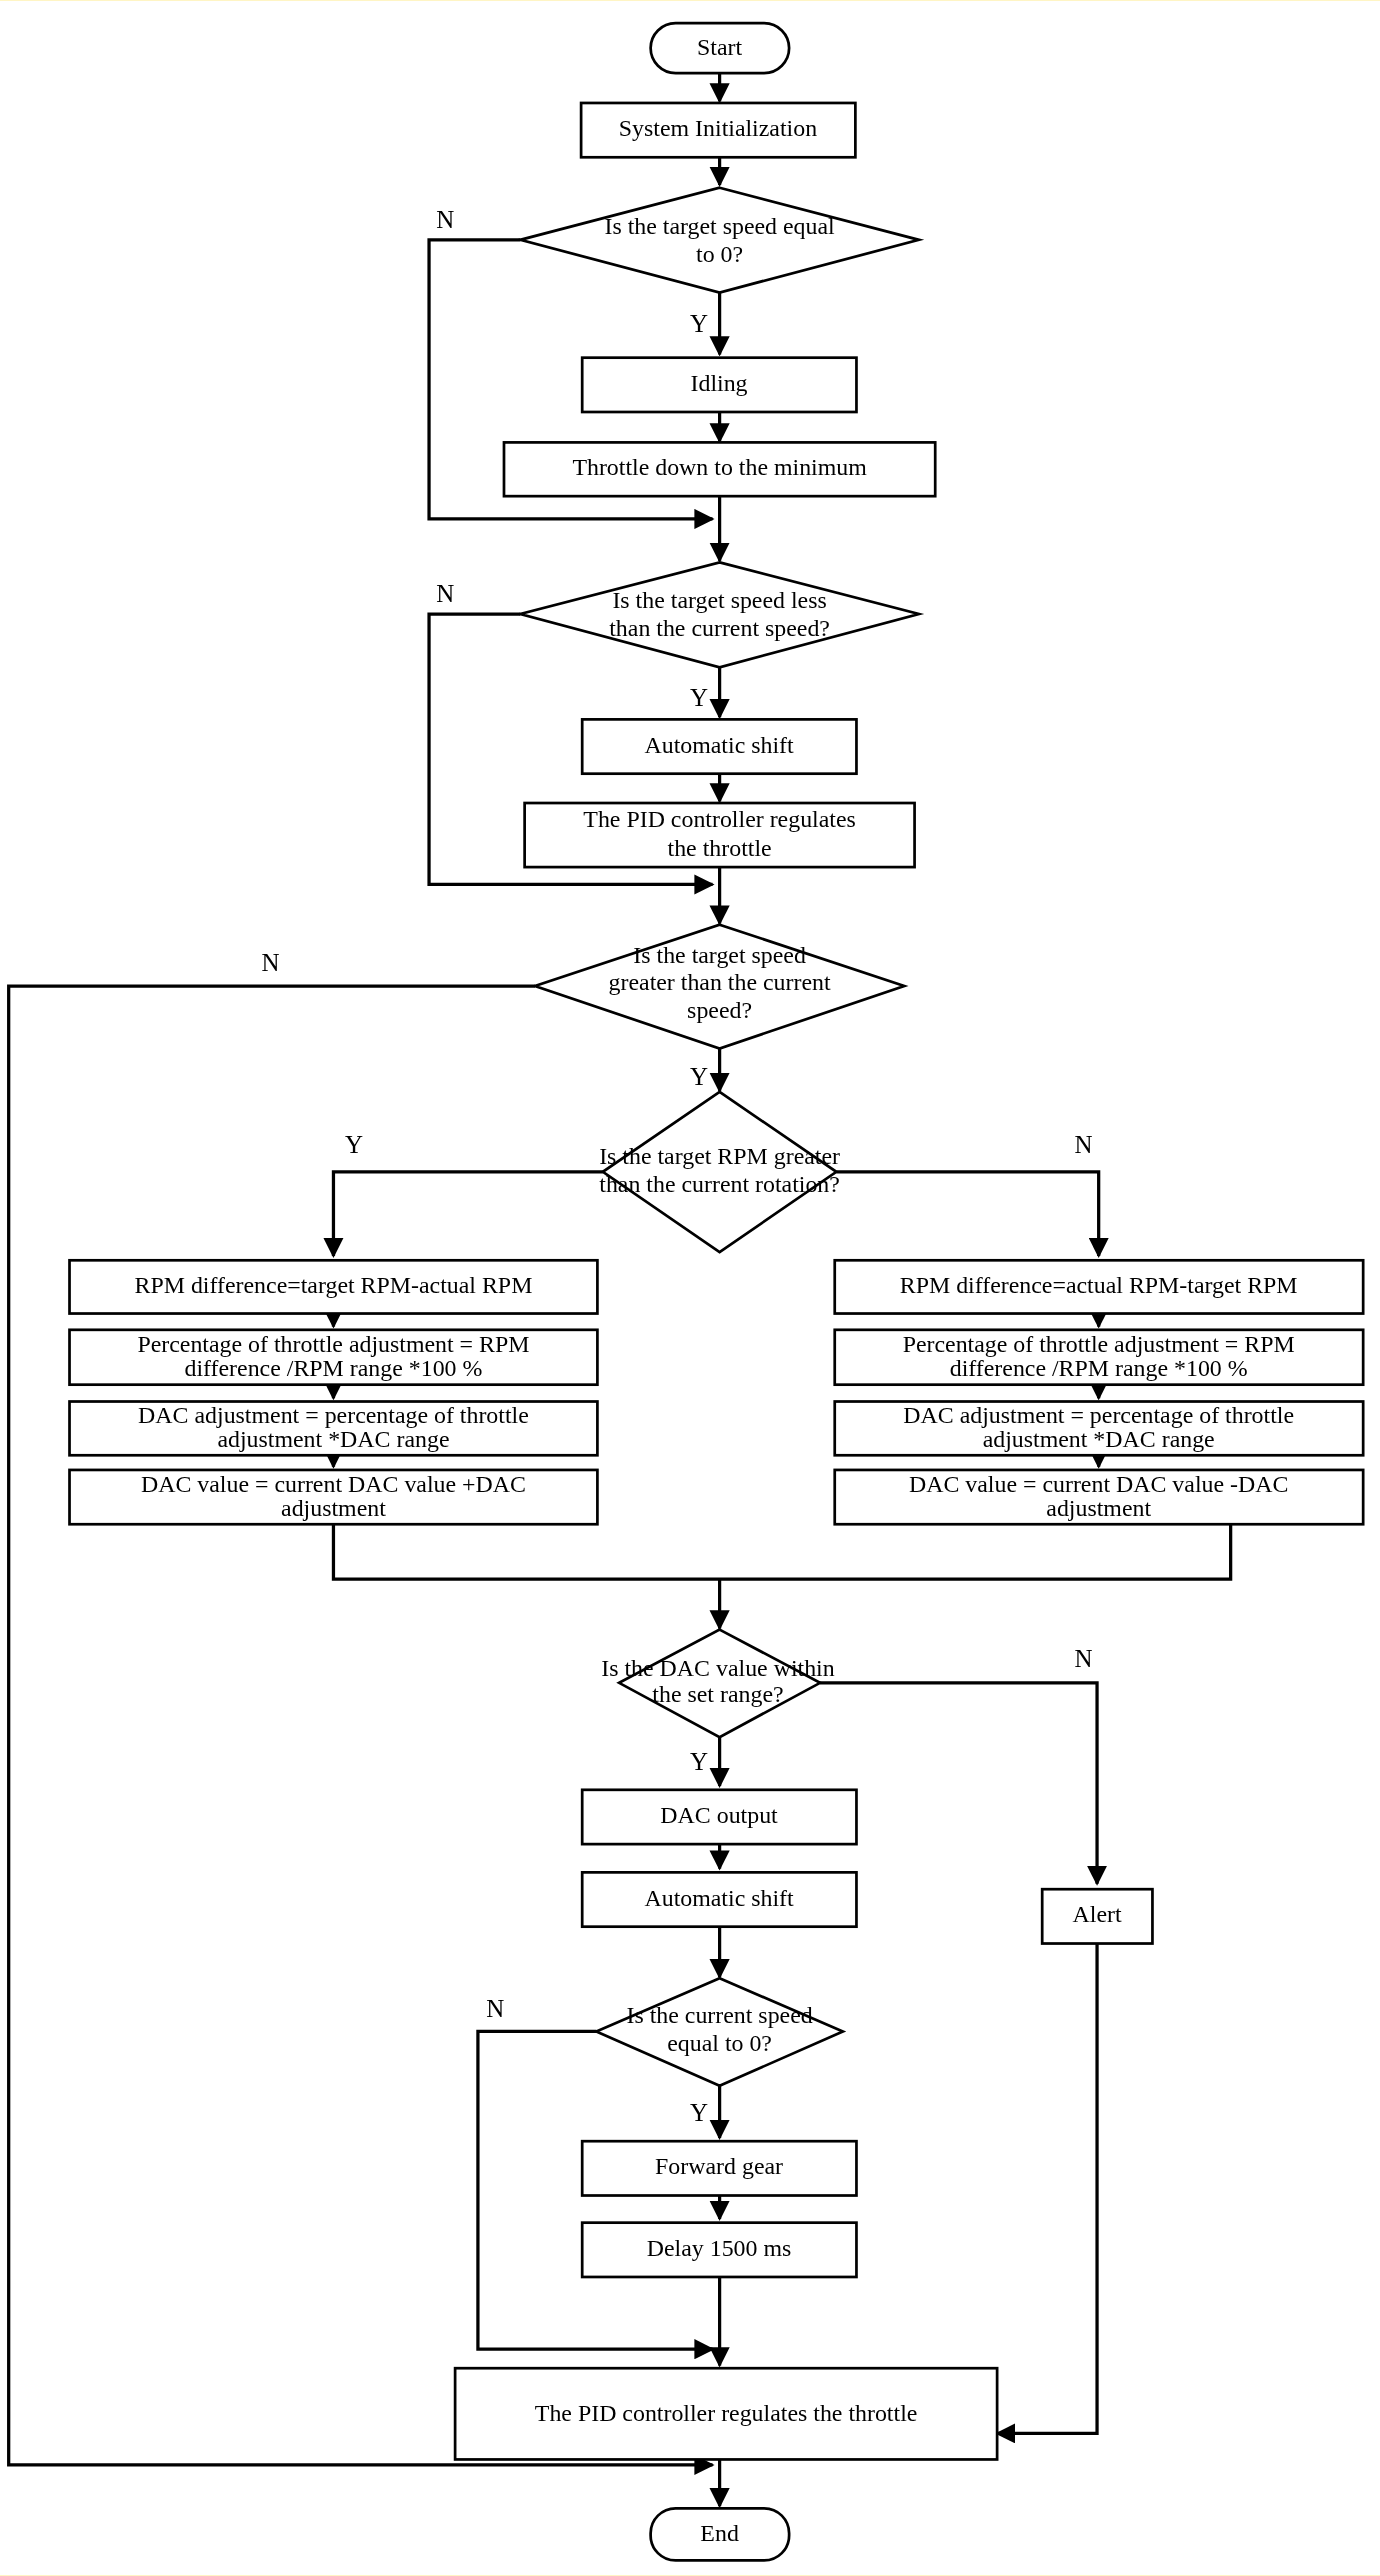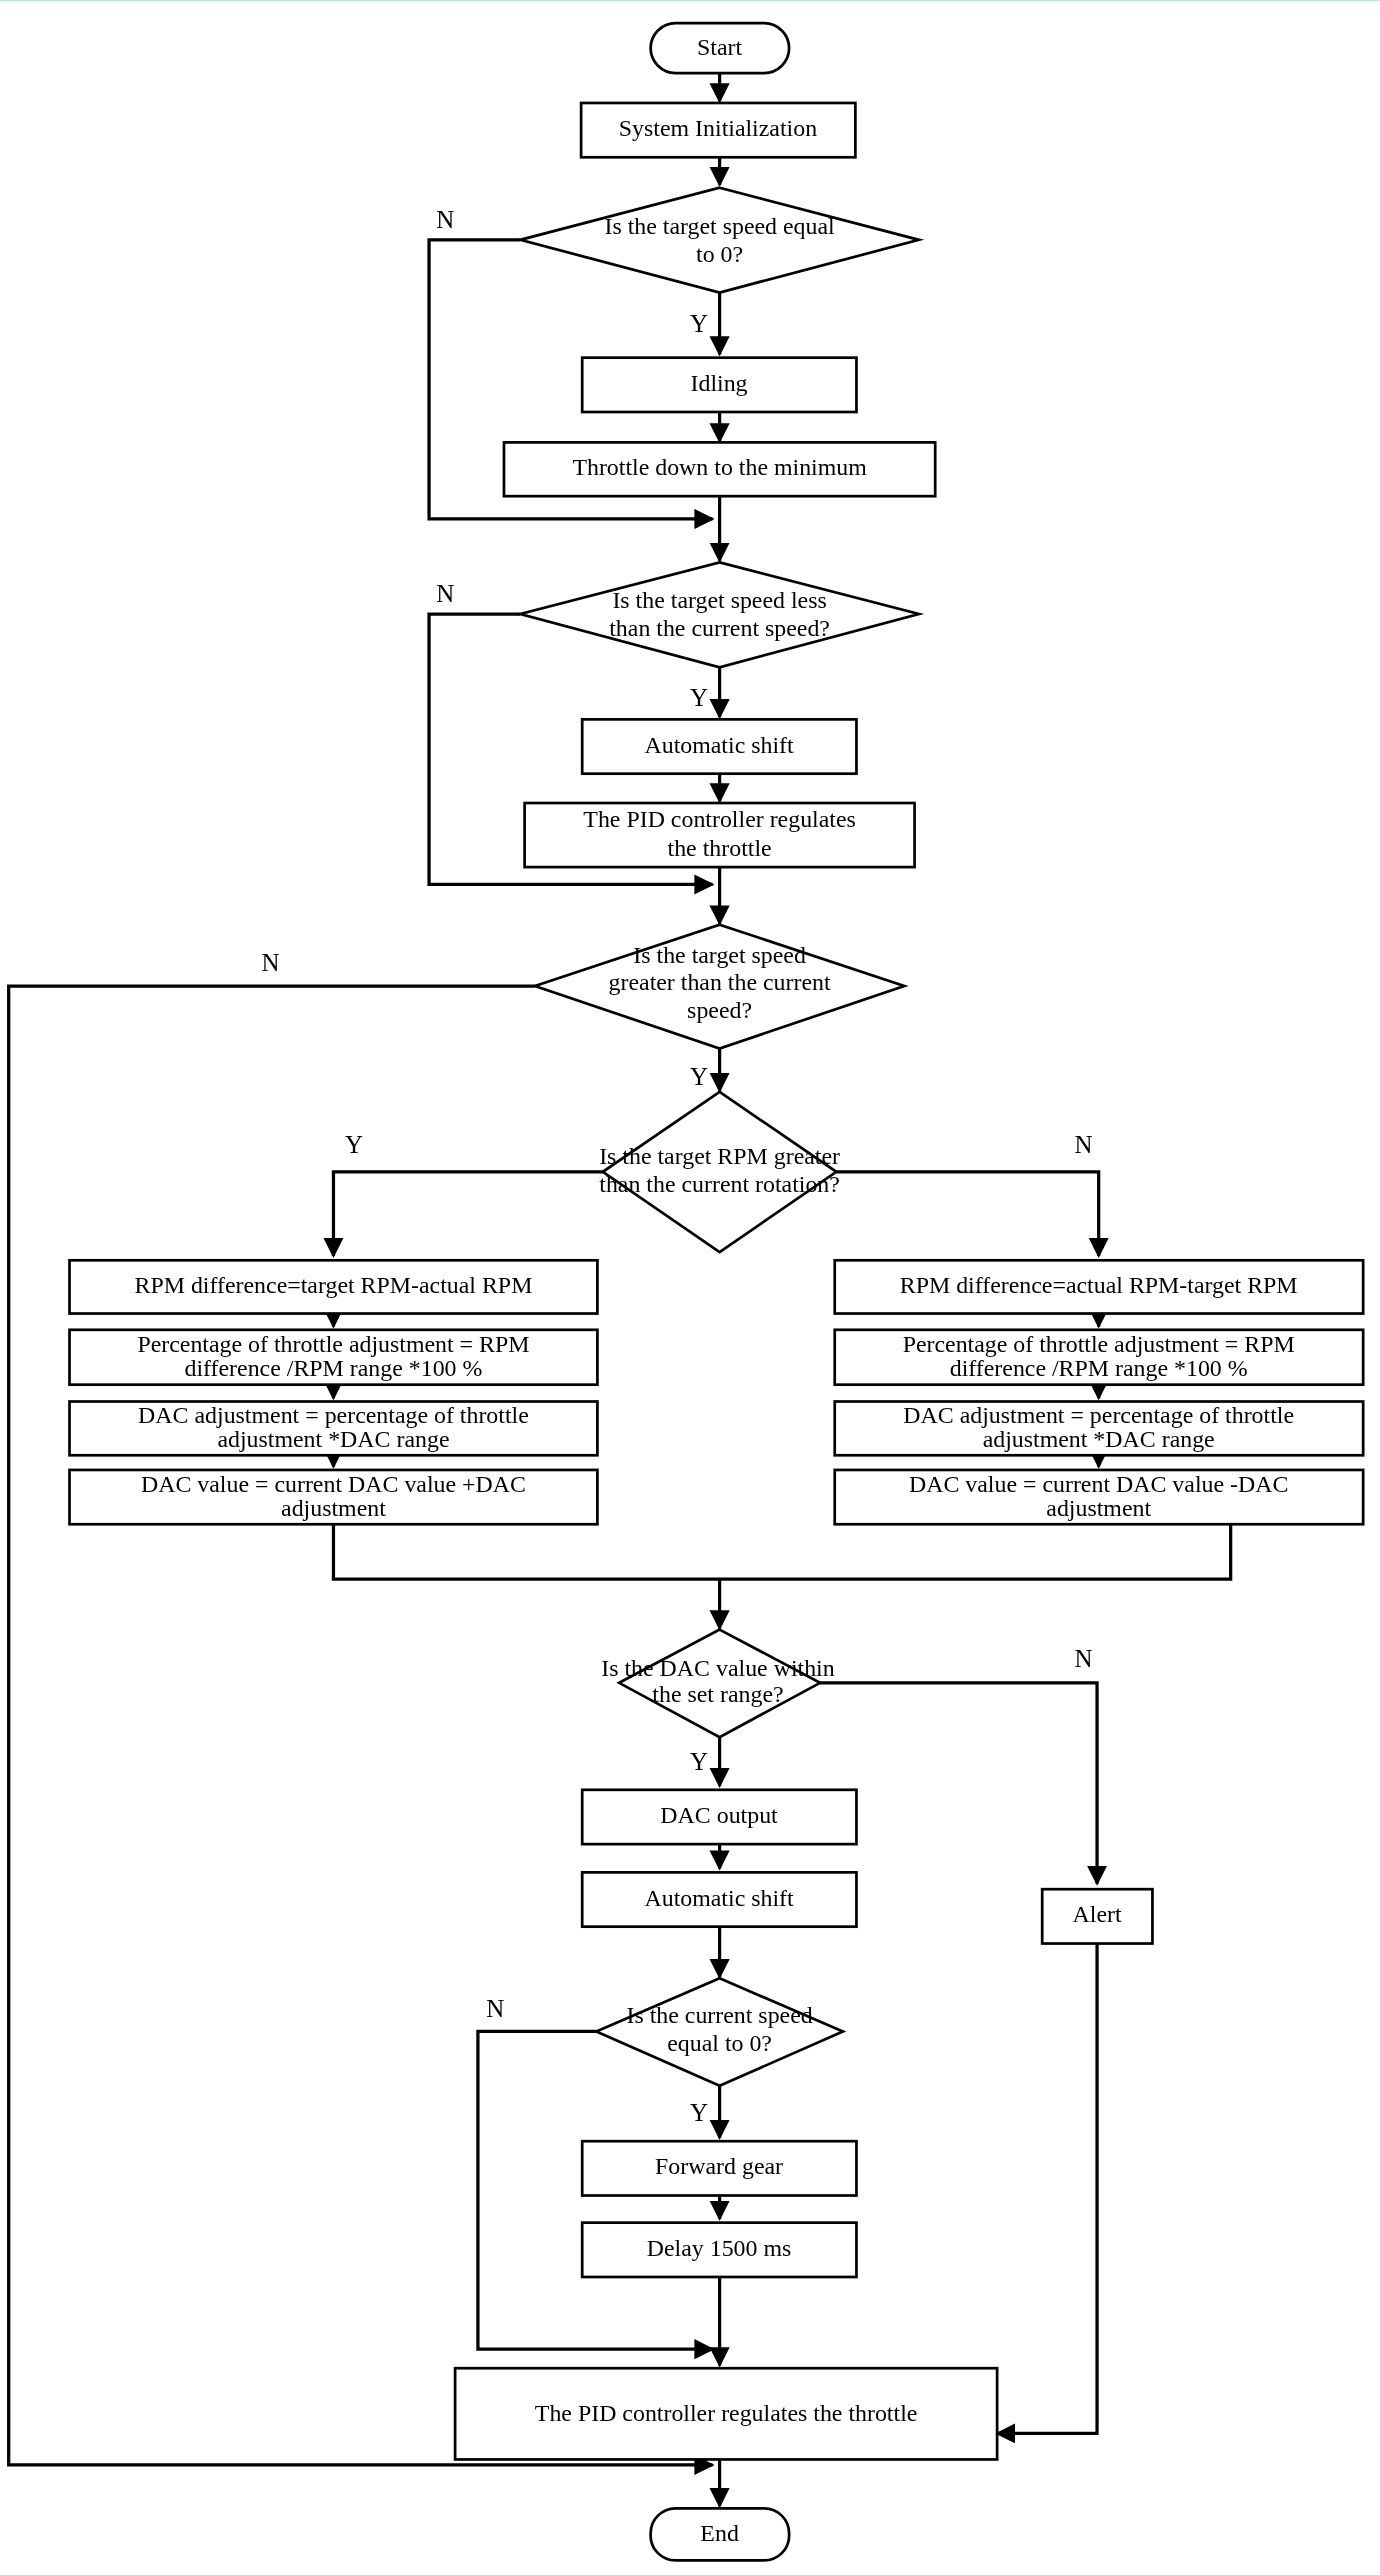--- a/index.html
+++ b/index.html
@@ -1,17 +1,17 @@
 <!DOCTYPE html>
 <html style="font-size:8.7px"><head>
 <meta charset="utf-8">
 <style>
   html,body{margin:0;padding:0;background:#ffffff;}
   body{font-family:"Liberation Serif","DejaVu Serif",serif;}
-  #flow-root{position:relative;width:1380px;height:2576px;background:#22c55e;}
+  #flow-root{position:relative;width:1380px;height:2576px;background:#fde047;}
   svg{display:block;}
   .nodetext{font-family:"Liberation Serif","DejaVu Serif",serif;font-size:44px;fill:#000;text-anchor:middle;dominant-baseline:middle;}
   .branchlabel{font-family:"Liberation Serif","DejaVu Serif",serif;font-size:46px;fill:#000;text-anchor:middle;dominant-baseline:middle;}
   .shape{fill:#ffffff;stroke:#000000;stroke-width:5;}
   .edge{stroke:#000000;stroke-width:6;fill:none;}
 </style>
 </head>
 <body>
 
 <div id="flow-root">

